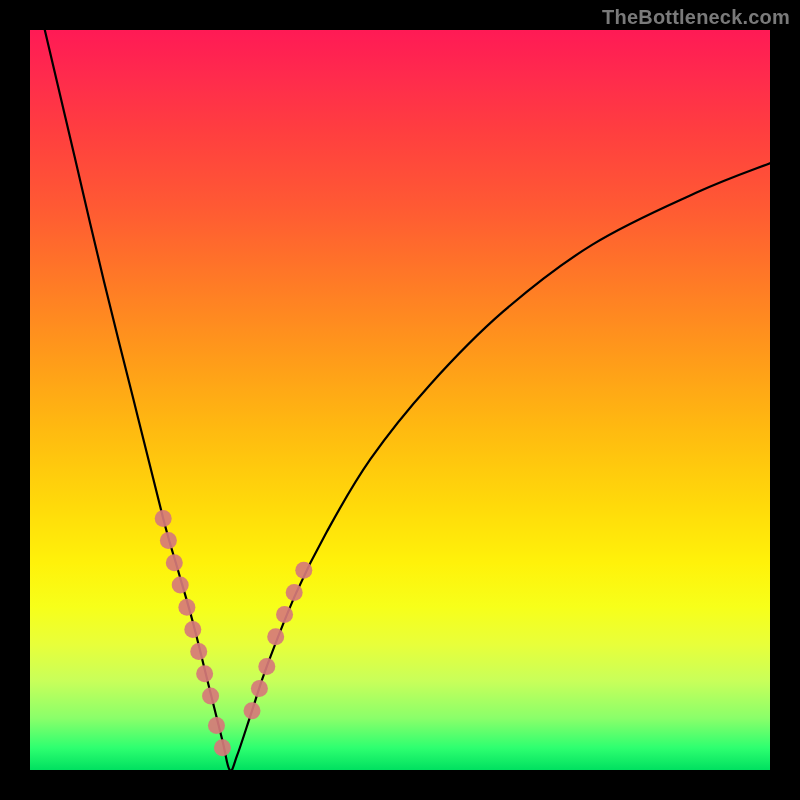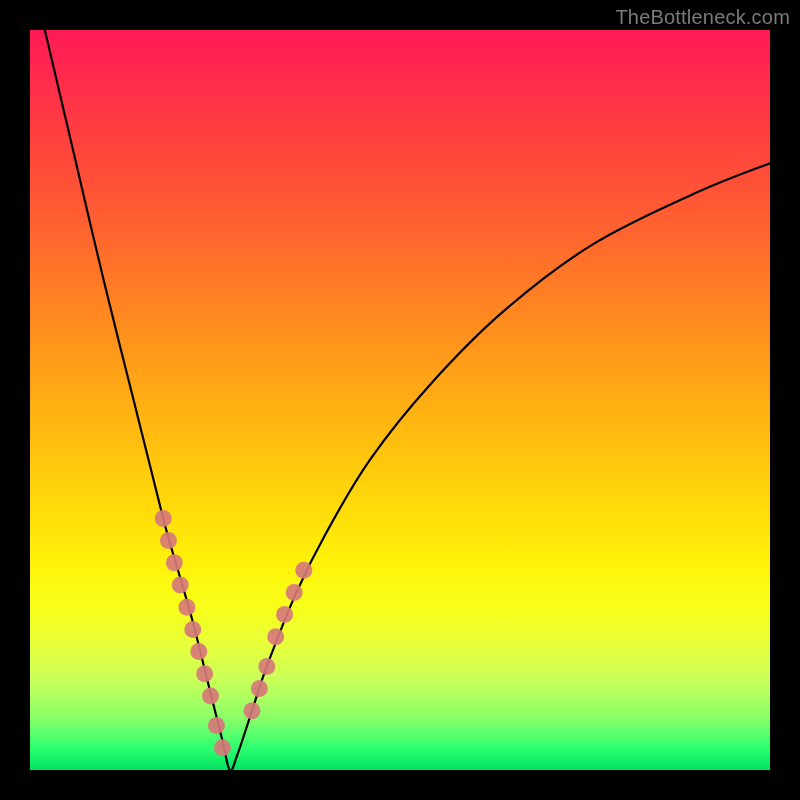--- a/index.html
+++ b/index.html
@@ -43,21 +43,21 @@
       #2eff70 97%,
       #00e060 100%
     );
   }
   .watermark {
     position: absolute;
     top: 6px;
     right: 10px;
     color: #7a7a7a;
     font-size: 20px;
-    font-weight: 400;
+    font-weight: 700;
     letter-spacing: 0.2px;
     user-select: none;
   }
   svg.curves {
     position: absolute;
     top: 0; left: 0;
     width: 740px;
     height: 740px;
   }
 </style>

